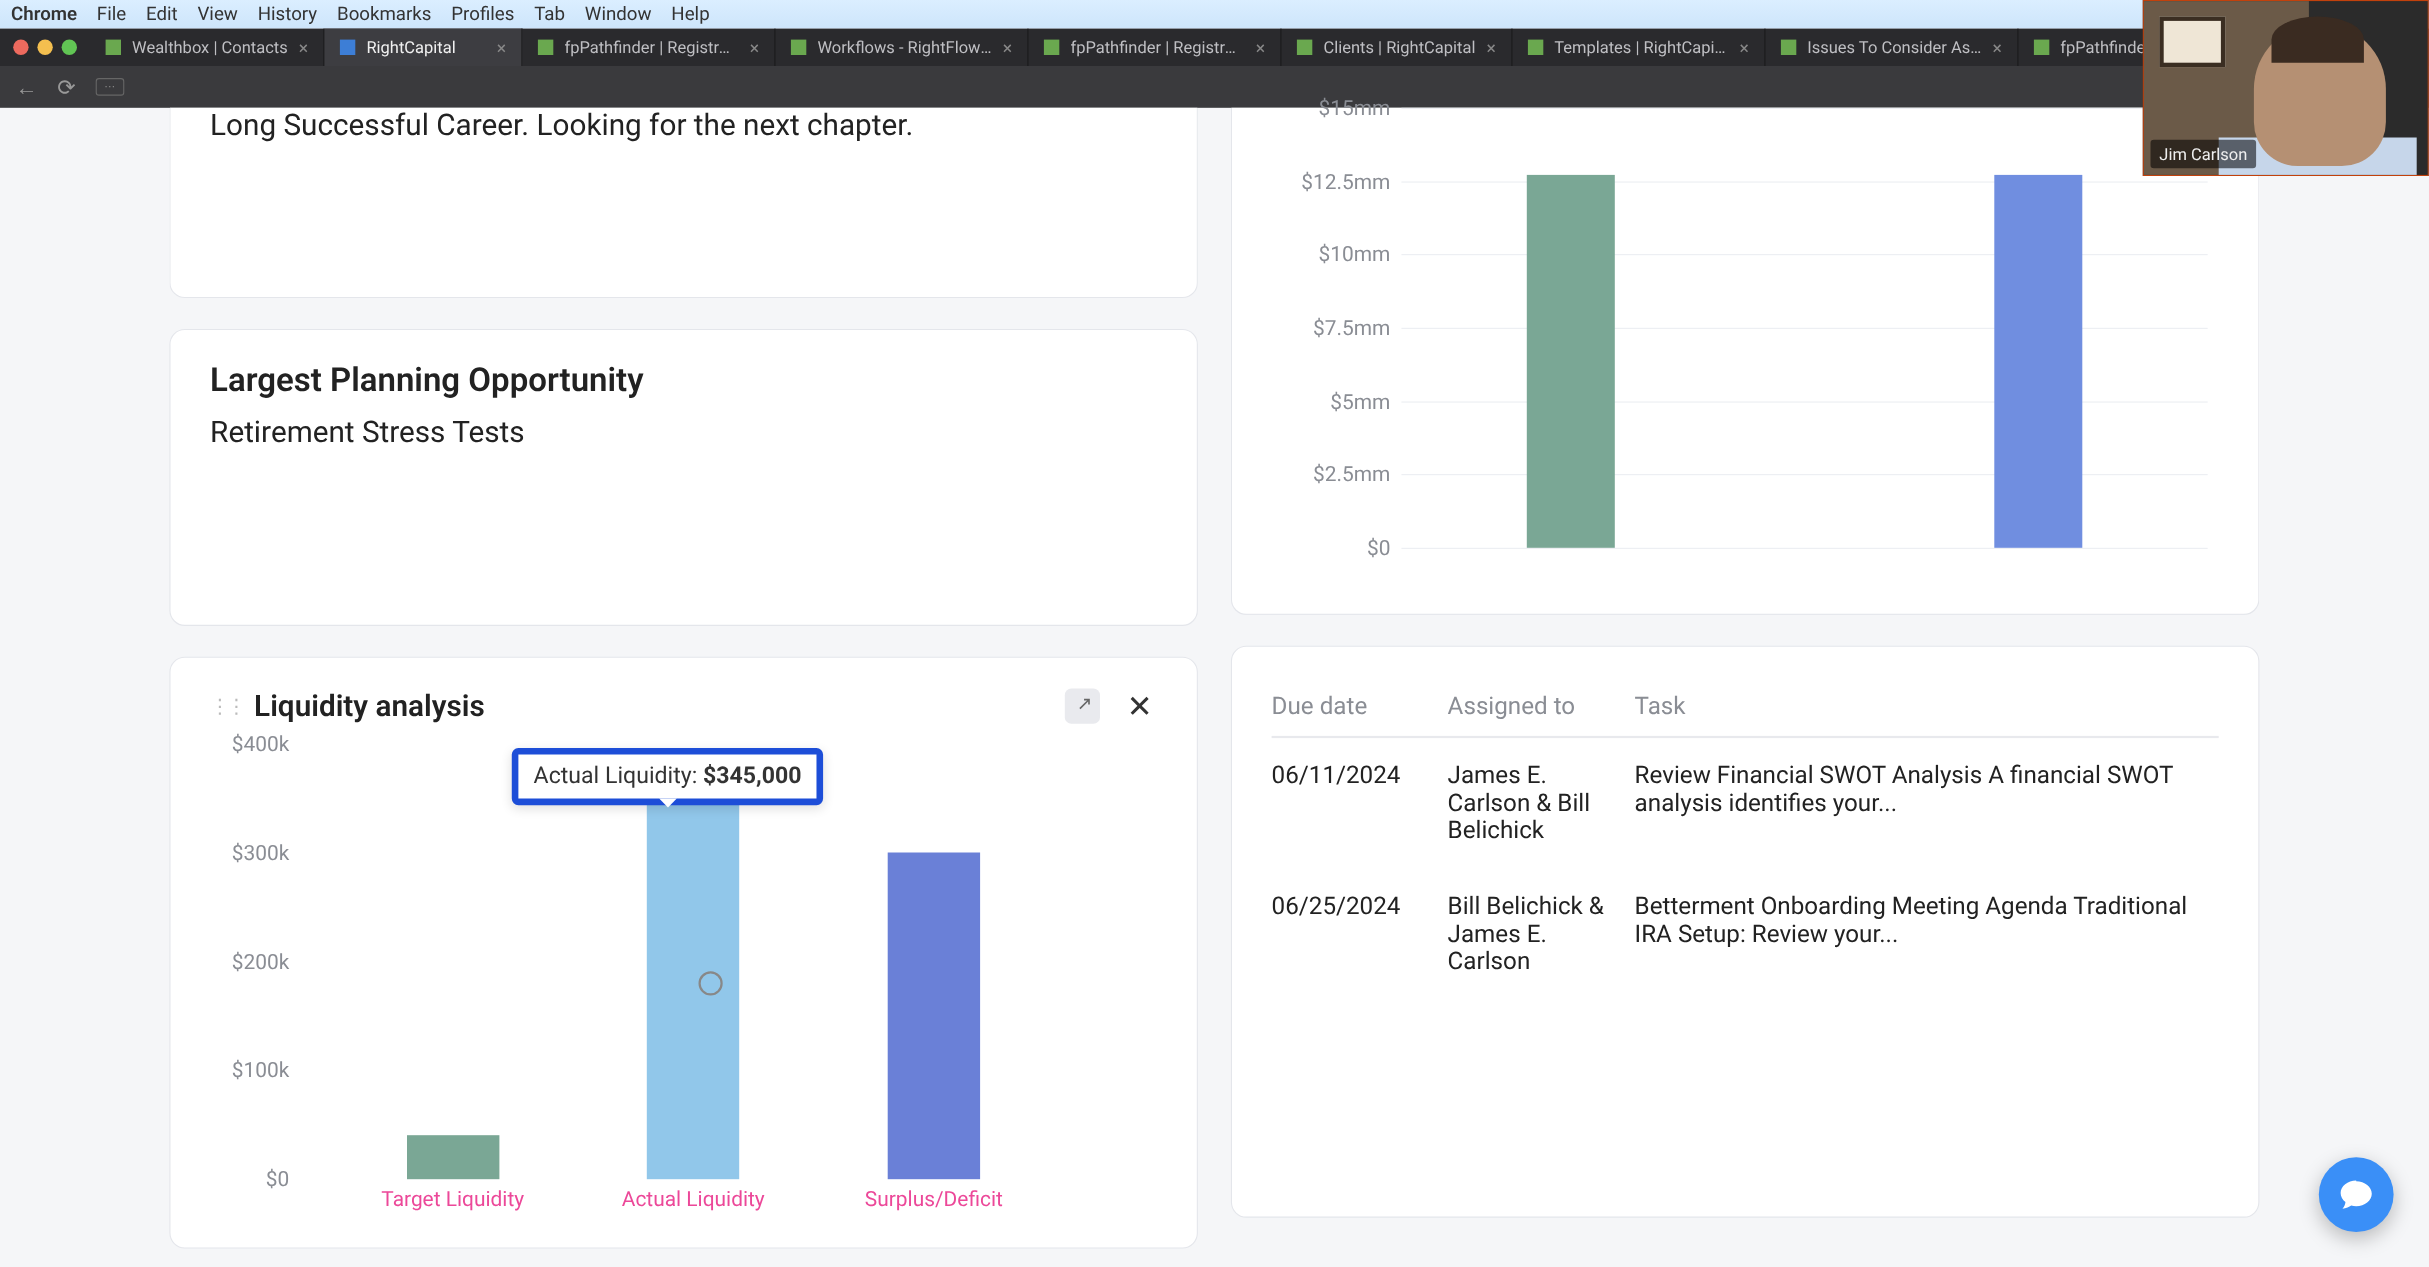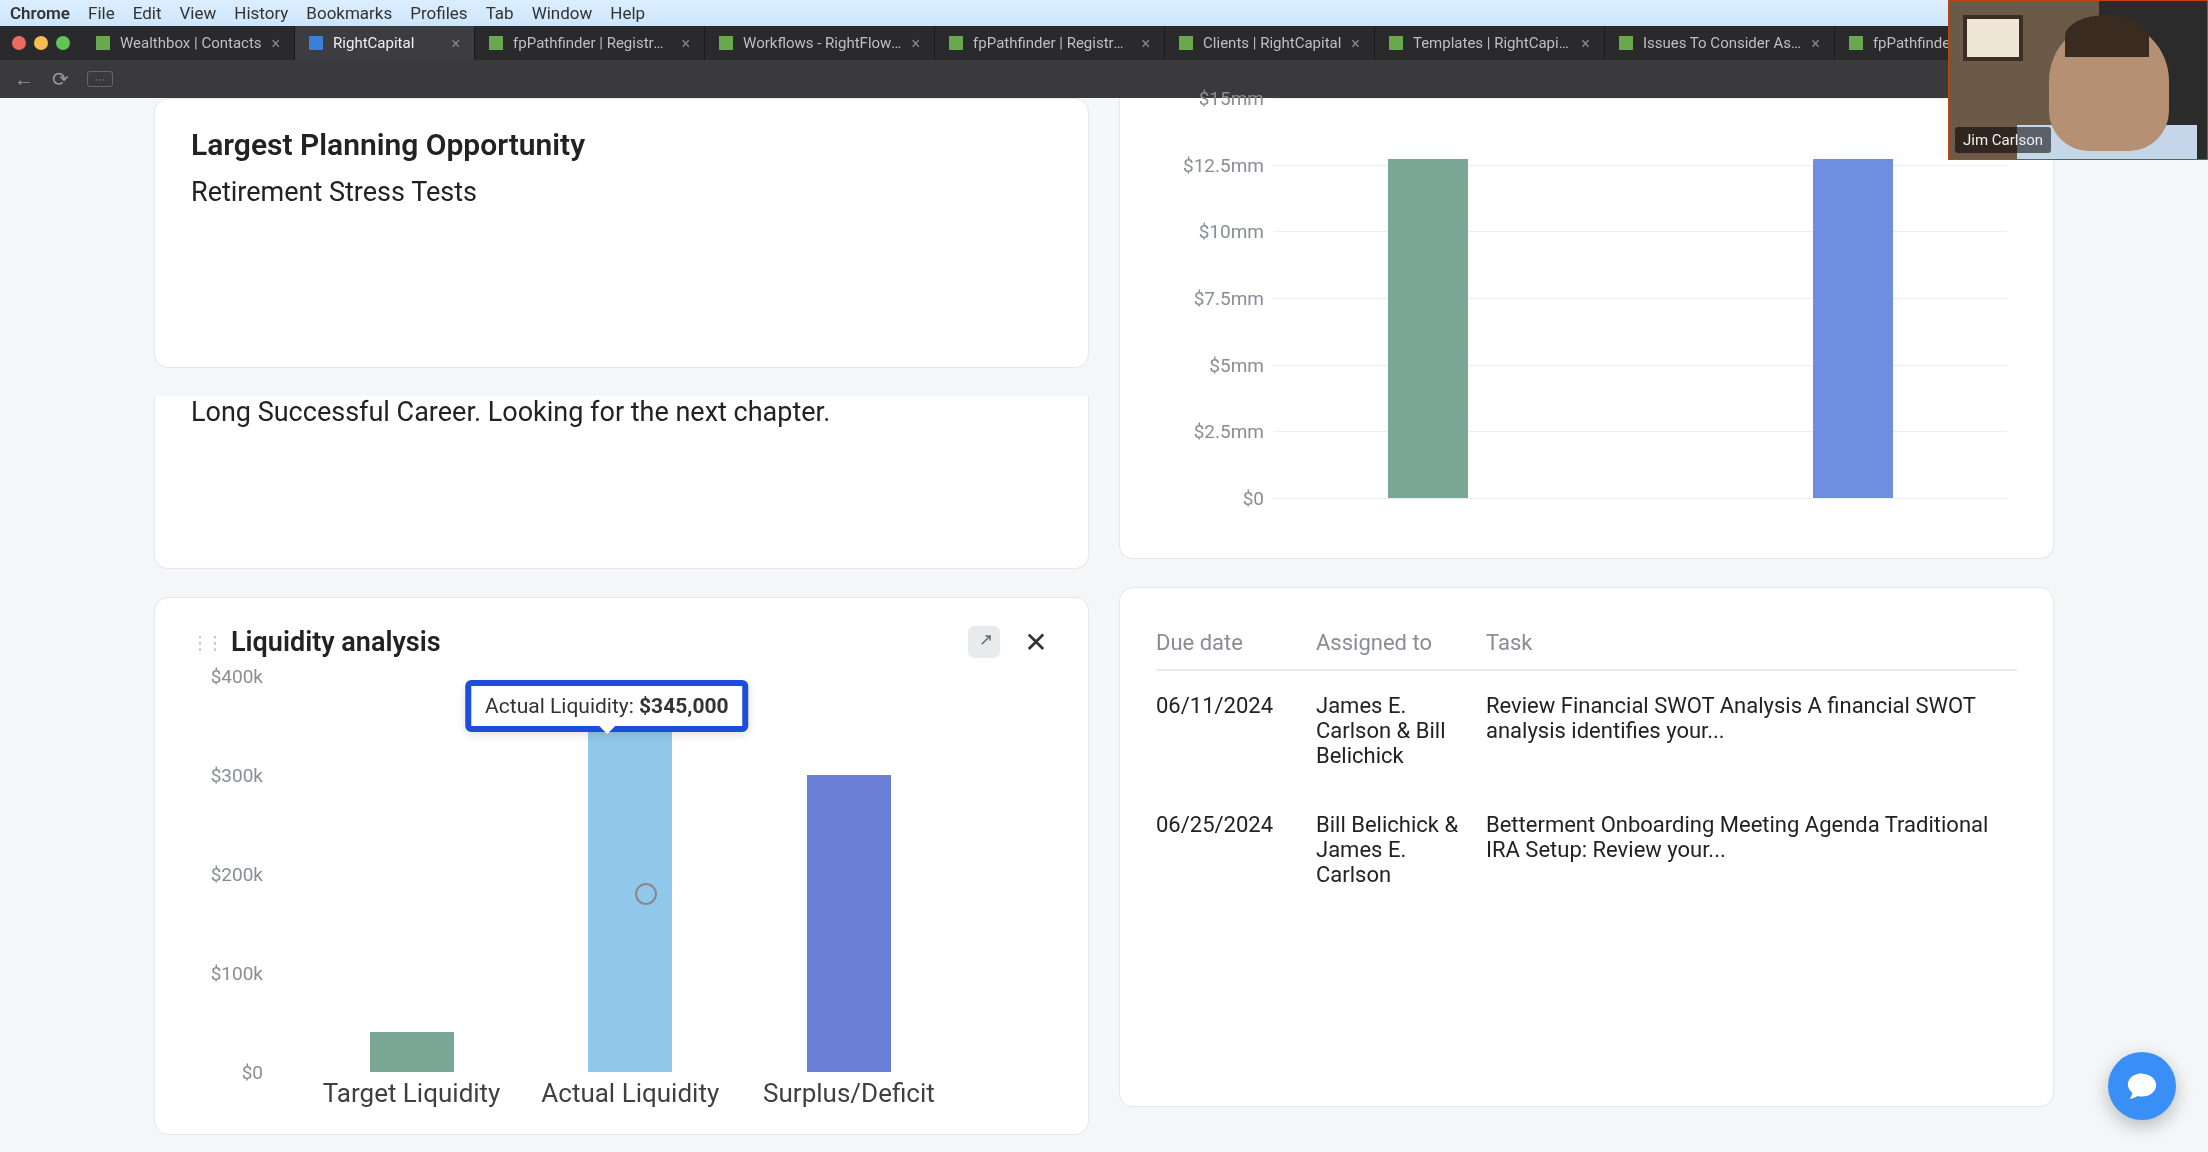--- a/index.html
+++ b/index.html
@@ -47,21 +47,21 @@
     .drag-icon { color:#bbb; margin-right:10px; font-size:18px; letter-spacing:-3px; }
     .liq-actions { margin-left:auto; display:flex; gap:20px; }
     .liq-actions .btn { width:32px; height:32px; border-radius:6px; display:flex; align-items:center; justify-content:center; font-size:22px; color:#555; }
     .liq-actions .expand { background:#e9eaee; }
     .liq-chart { position:relative; height:430px; margin-top:18px; }
     .liq-yaxis { position:absolute; left:0; top:0; width:80px; bottom:34px; }
     .liq-ylabel { position:absolute; right:8px; font-size:19px; color:#8a8d94; transform:translateY(-50%); }
     .liq-area { position:absolute; left:80px; right:0; top:0; bottom:34px; }
     .liq-bar { position:absolute; bottom:0; width:84px; transform:translateX(-50%); }
     .liq-xaxis { position:absolute; left:80px; right:0; bottom:0; height:34px; }
-    .liq-xlabel { position:absolute; top:6px; font-size:26px; color:#404040; transform:translateX(-50%); white-space:nowrap; }
+    .liq-xlabel { position:absolute; top:6px; font-size:19px; color:#ec4899; transform:translateX(-50%); white-space:nowrap; }
     .tooltip { position:absolute; background:#fff; border:6px solid #1d4ed8; border-radius:6px; box-shadow:0 3px 10px rgba(0,0,0,0.12); padding:8px 14px; font-size:21px; color:#333; transform:translateX(-50%); white-space:nowrap; }
     .tooltip b { font-weight:700; }
     .tooltip::after { content:''; position:absolute; bottom:-8px; left:50%; transform:translateX(-50%); border:8px solid transparent; border-top-color:#fff; border-bottom:none; }
     .cursor-ring { position:absolute; width:22px; height:22px; border:2px solid #888; border-radius:50%; transform:translate(-50%,-50%); }
     
     .tasks-head { font-size:27px; color:#222; }
     .tasks-head .bold { font-weight:600; }
     .tasks-head .meta { color:#8a8d94; }
     .tasks-table { margin-top:14px; }
     .tasks-hrow { display:grid; grid-template-columns:160px 170px 1fr; font-size:22px; color:#8a8d94; padding-bottom:14px; border-bottom:2px solid #e8e9ed; }
@@ -159,27 +159,27 @@
 <div class="toolbar">
   <span class="tbtn">←</span>
   <span class="tbtn">⟳</span>
   <span class="omnibox">⋯</span>
   <span class="search-icon">⌕</span>
 </div>
 
 <div class="content">
   <div class="grid">
     <div class="col">
+      <div class="card" style="padding-top:0; padding-bottom:140px; border-top:none; border-top-left-radius:0; border-top-right-radius:0;">
+        <div class="career">Long Successful Career. Looking for the next chapter.</div>
+      </div>
+
       <div class="card" style="min-height:270px;">
         <div class="title">Largest Planning Opportunity</div>
         <div class="sub">Retirement Stress Tests</div>
-      </div>
-
-      <div class="card" style="padding-top:0; padding-bottom:140px; border-top:none; border-top-left-radius:0; border-top-right-radius:0;">
-        <div class="career">Long Successful Career. Looking for the next chapter.</div>
       </div>
 
       <div class="card">
         <div class="liq-head">
           <span class="drag-icon">⋮⋮</span>
           <span class="title" style="font-size:27px;">Liquidity analysis</span>
           <div class="liq-actions">
             <div class="btn expand">
               <svg width="18" height="18" viewBox="0 0 24 24">
                   <path fill="#666" d="M14 3h7v7h-2V6.4l-9.3 9.3-1.4-1.4L17.6 5H14V3z"></path>

